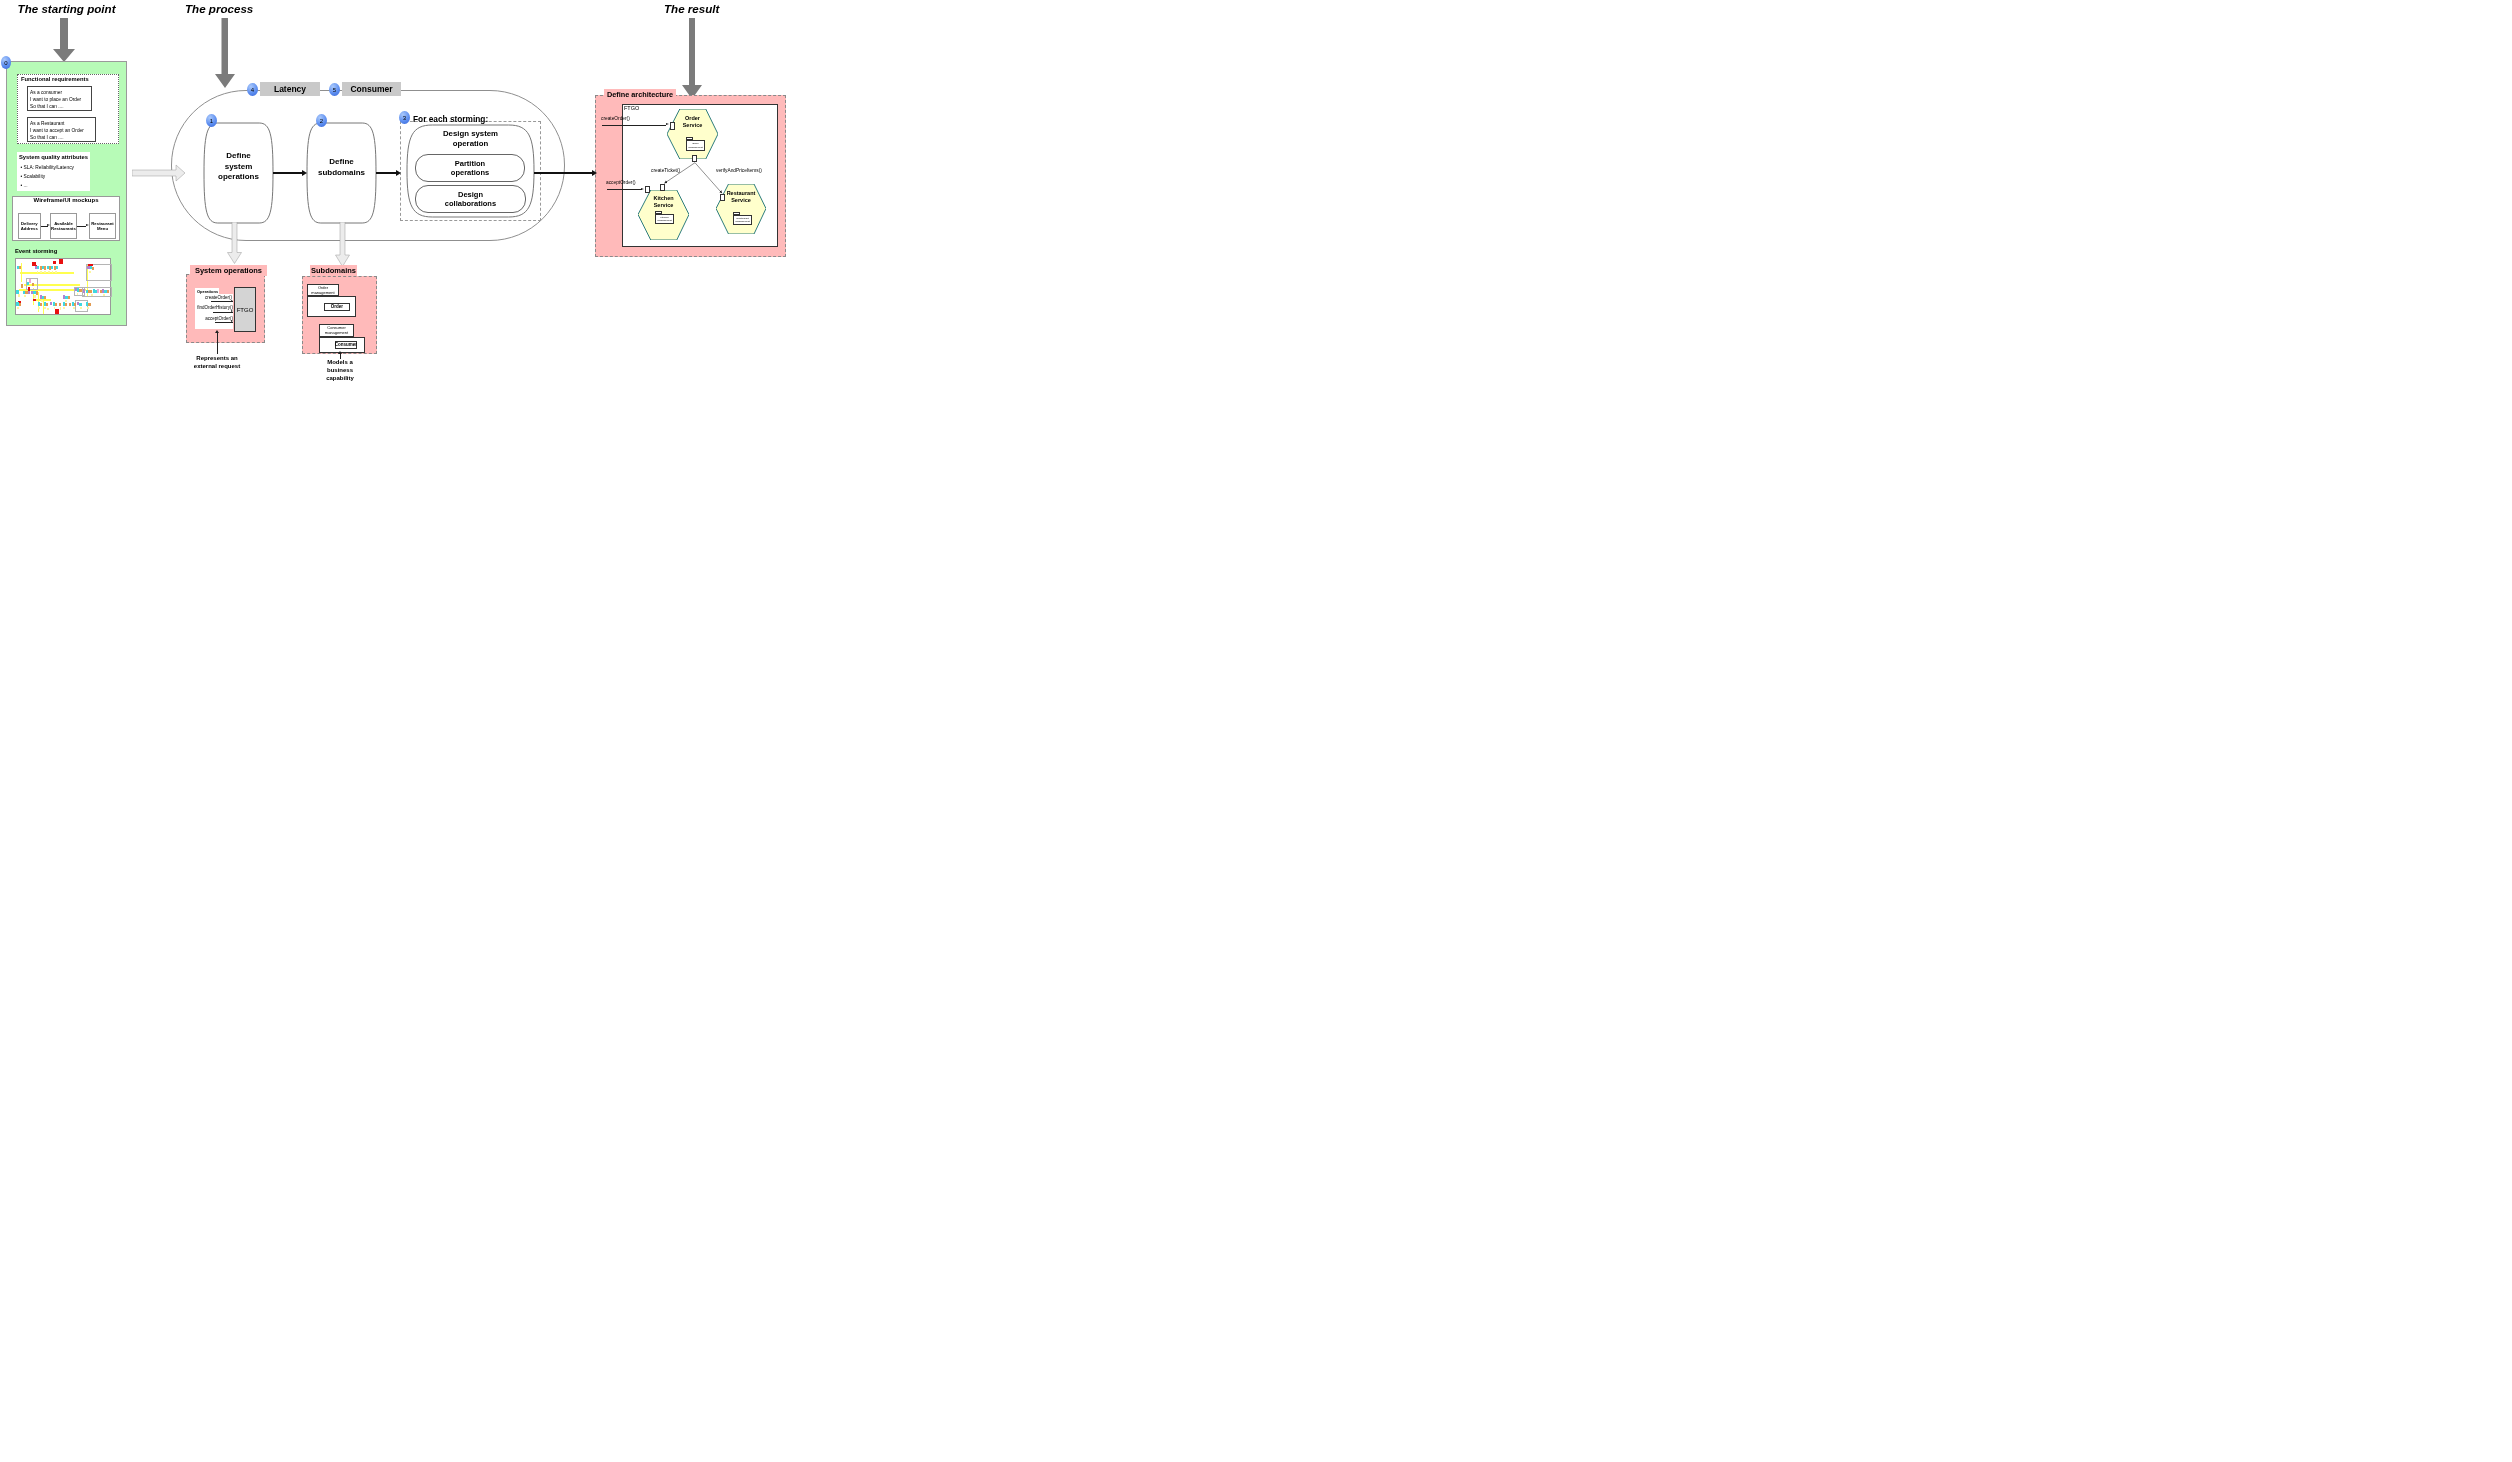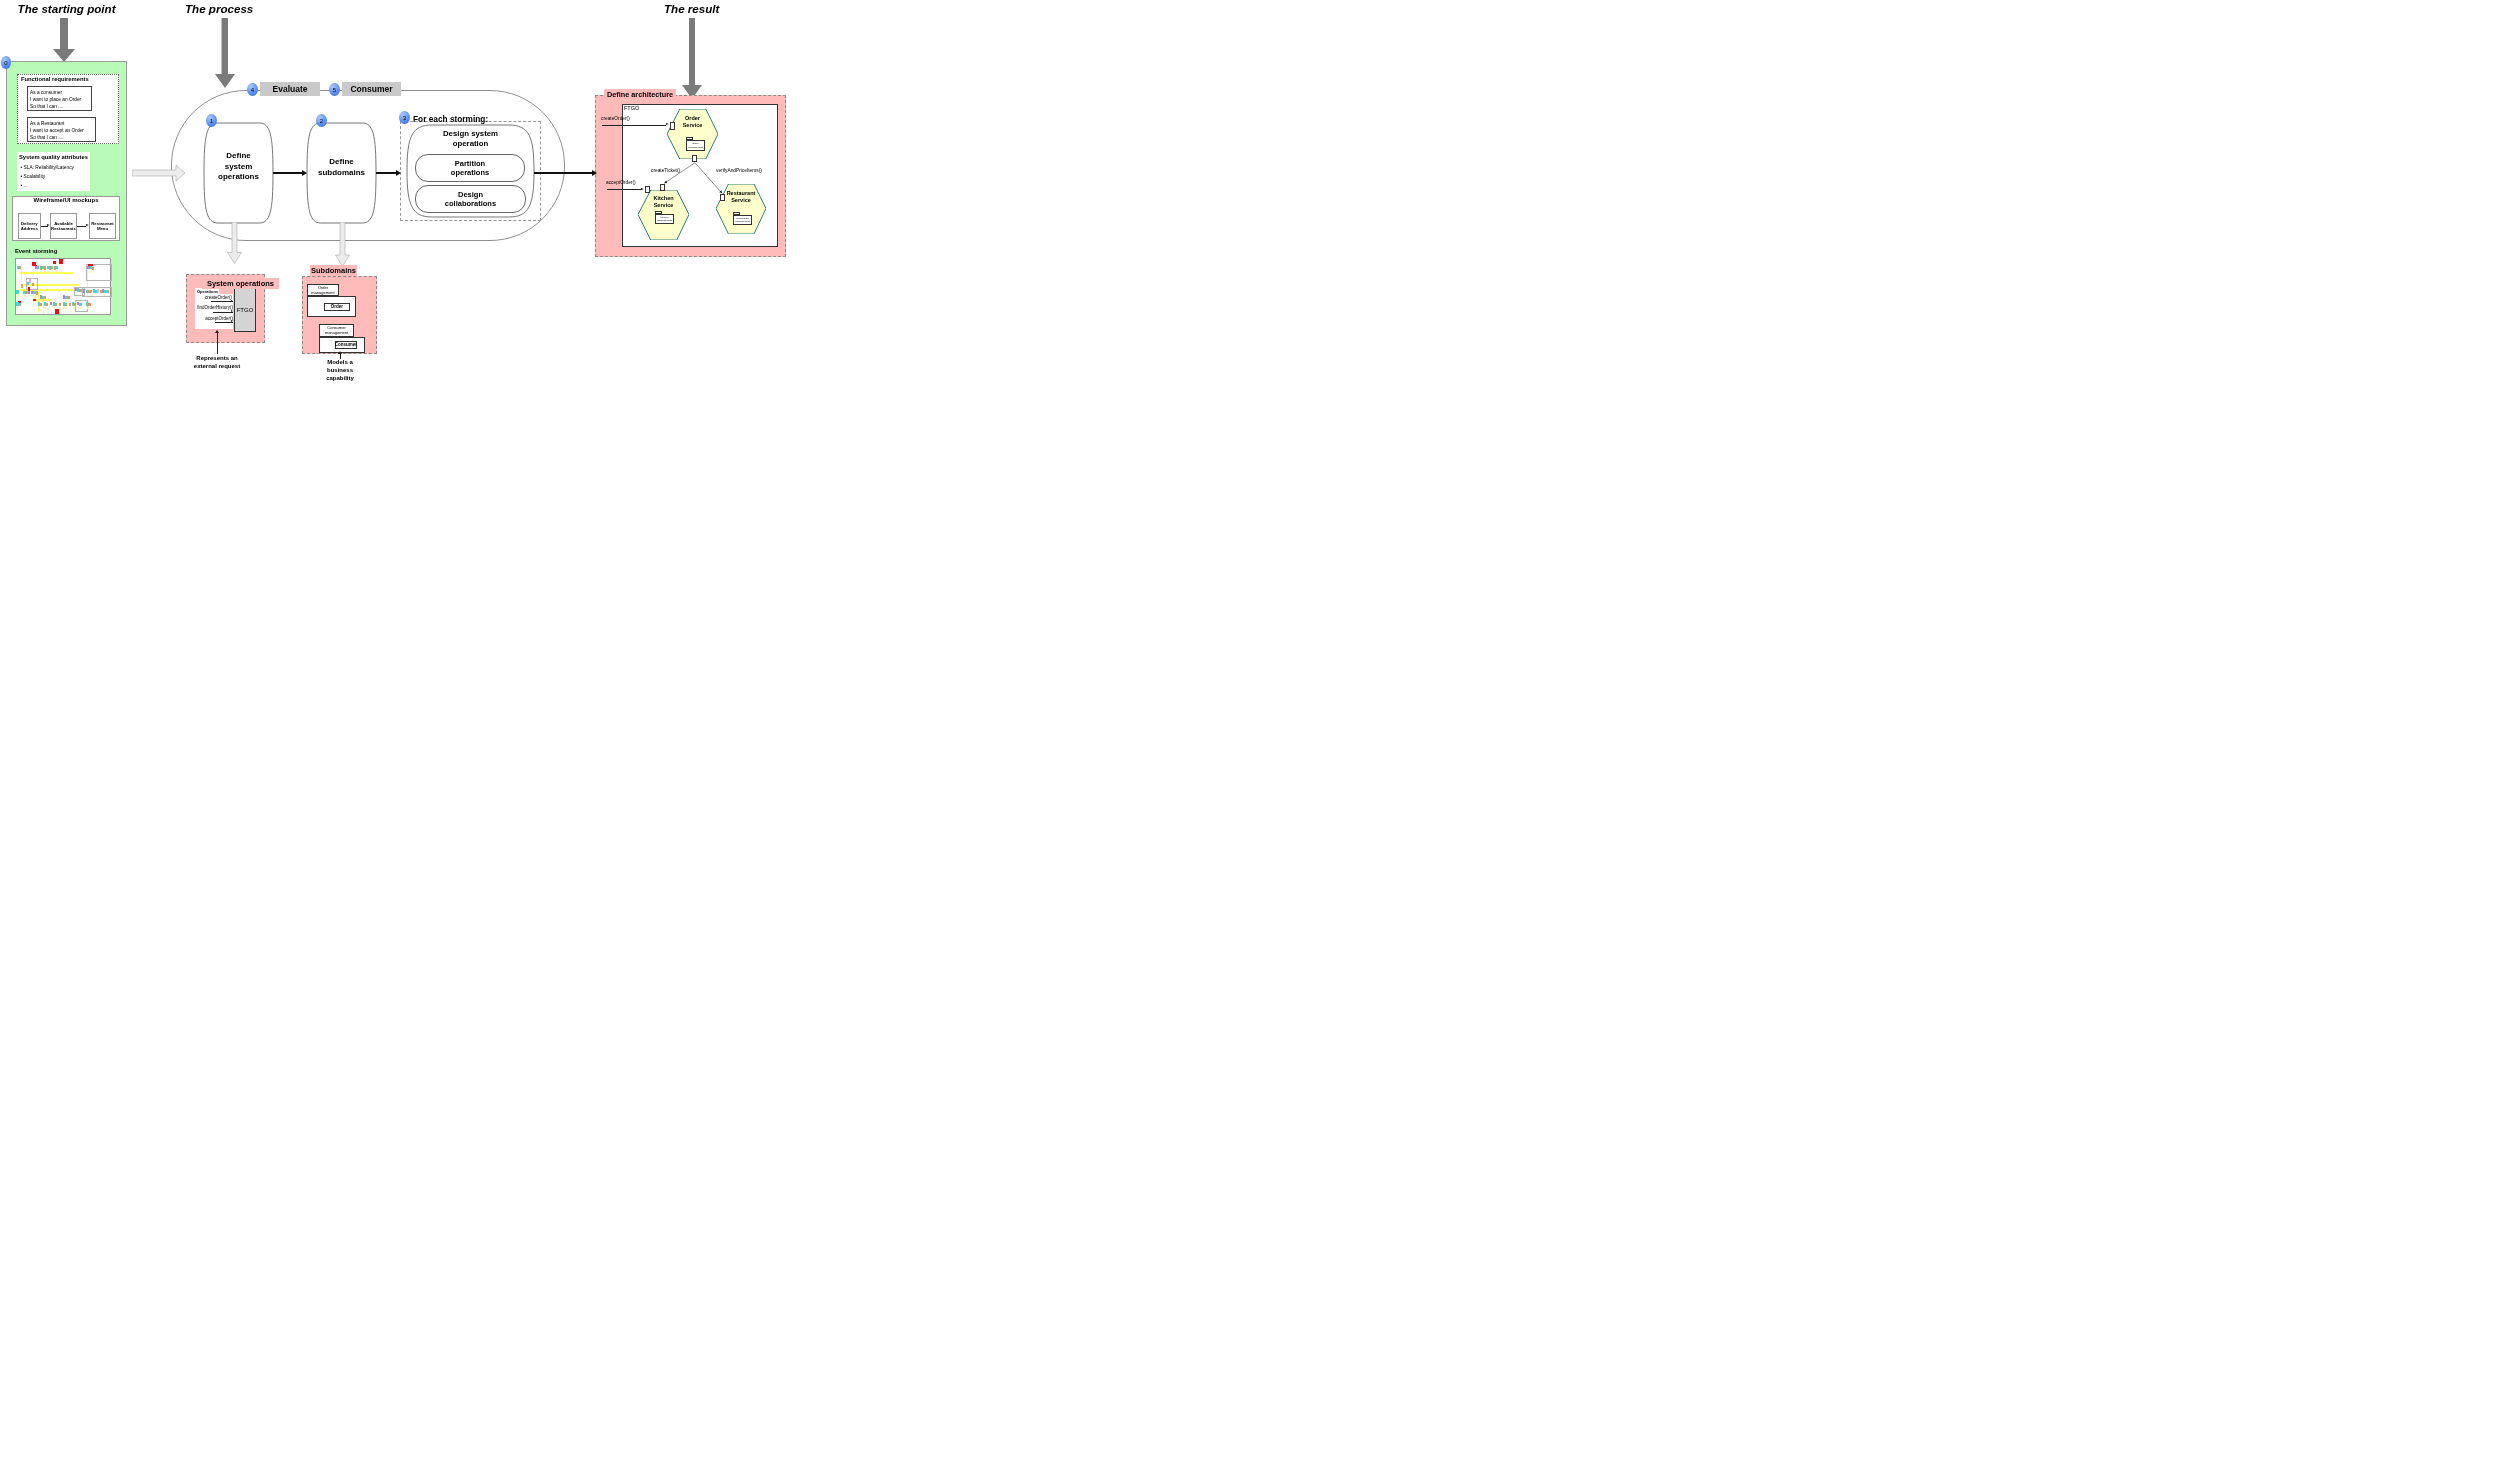--- a/index.html
+++ b/index.html
@@ -230,21 +230,21 @@
       <div class="note" style="left: 77%; top: 80%; width: 2.3%; height: 6%; background: rgb(226, 155, 82);"></div>
       <div class="note" style="left: 75.5%; top: 87%; width: 1.8%; height: 4.5%; background: rgb(252, 246, 160);"></div>
     </div>
 
   <div class="stadium"></div>
 
   <svg class="abs" style="left:132px;top:164px;" width="53" height="18" viewBox="0 0 106 36">
     <polygon points="0,12 88,12 88,2 106,18 88,34 88,24 0,24" fill="#ececec" stroke="#999" stroke-width="1"></polygon>
   </svg>
 
-  <div class="graylabel ctr" style="left:260px;top:82px;width:60px;height:14px;">Evaluate</div>
+  <div class="graylabel ctr" style="left:260px;top:82px;width:60px;height:14px;">Latency</div>
   <div class="graylabel ctr" style="left:342px;top:82px;width:59px;height:14px;">Consumer</div>
 
   <svg class="barrel-svg" style="left:204px;top:123px;" width="69" height="100" viewBox="0 0 100 100" preserveAspectRatio="none">
     <path d="M20,0 L80,0 C96,0 100,12 100,50 C100,88 96,100 80,100 L20,100 C4,100 0,88 0,50 C0,12 4,0 20,0 Z"></path>
   </svg>
   <div class="blabel pre" style="left:204px;top:151px;width:69px;">Define
 system
 operations</div>
 
   <svg class="barrel-svg" style="left:307px;top:123px;" width="69" height="100" viewBox="0 0 100 100" preserveAspectRatio="none">
@@ -272,21 +272,21 @@
   <div class="barline" style="left:534px;top:172px;width:59px;"></div>
   <div class="barhead" style="left:592px;top:170px;"></div>
 
   <svg class="abs" style="left:227px;top:222px;z-index:1;" width="15" height="42" viewBox="0 0 30 84">
     <polygon points="10,0 20,0 20,61 29,61 15,83 1,61 10,61" fill="#ececec" stroke="#999" stroke-width="1"></polygon>
   </svg>
   <svg class="abs" style="left:335px;top:222px;z-index:1;" width="15" height="45" viewBox="0 0 30 90">
     <polygon points="10,0 20,0 20,66 29,66 15,89 1,66 10,66" fill="#ececec" stroke="#999" stroke-width="1"></polygon>
   </svg>
 
-  <div class="pinktitle ctr" style="left:190px;top:278px;width:77px;height:11px;font-size:7.5px;margin-left:12px;">System operations</div>
+  <div class="pinktitle ctr" style="left:190px;top:265px;width:77px;height:11px;font-size:7.5px;">System operations</div>
   <div class="pinkdash" style="left:186px;top:274px;width:79px;height:69px;"></div>
   <div class="ftab" style="left:195px;top:288px;width:24px;height:5.5px;"></div>
   <div class="ftab" style="left:195px;top:294px;width:38px;height:35px;"></div>
   <div class="abs bold" style="left:197px;top:289px;font-size:4px;z-index:4;">Operations</div>
   <div class="opsitem" style="left:199px;top:295px;width:33px;">createOrder()</div>
   <div class="thinline" style="left:211px;top:301px;width:22px;z-index:4;"></div>
   <div class="ah-r" style="left:231px;top:300px;z-index:4;border-left-width:2.5px;"></div>
   <div class="opsitem" style="left:196px;top:305px;width:37px;">findOrderHistory()</div>
   <div class="thinline" style="left:213px;top:312px;width:20px;z-index:4;"></div>
   <div class="ah-r" style="left:231px;top:310px;z-index:4;border-left-width:2.5px;"></div>

